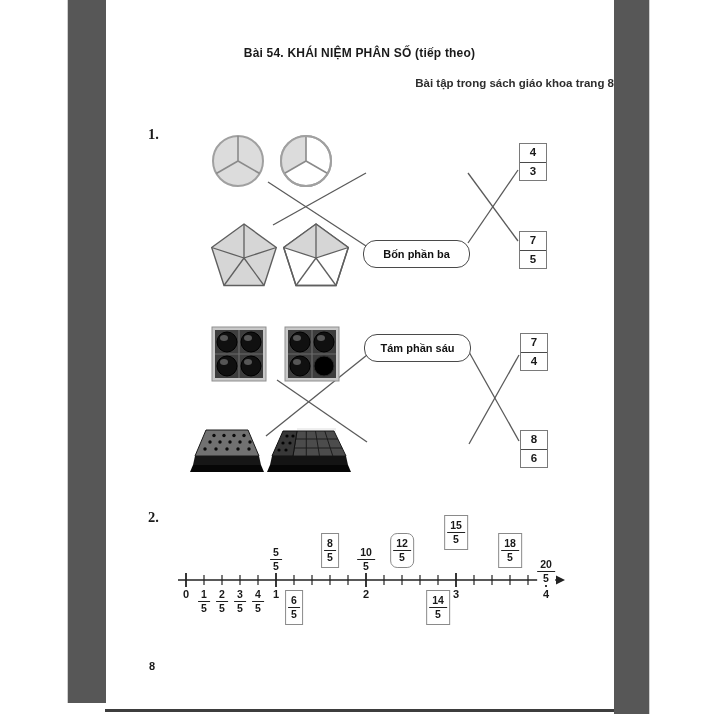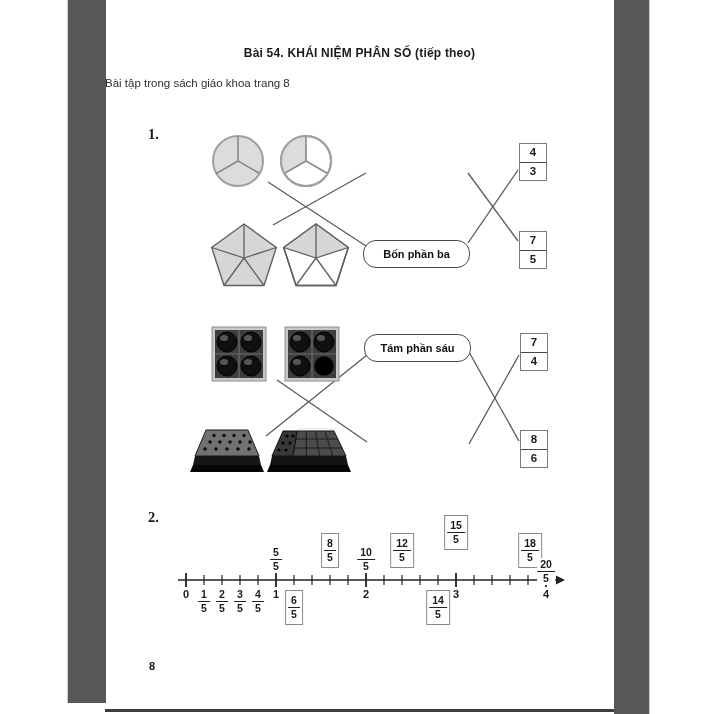--- a/index.html
+++ b/index.html
@@ -5,22 +5,22 @@
   html,body{margin:0;padding:0;}
   body{width:714px;height:714px;background:#ffffff;position:relative;overflow:hidden;
        font-family:"Liberation Sans", sans-serif;color:#1a1a1a;}
   #stage{position:absolute;left:0;top:0;width:714px;height:714px;}
   .band{position:absolute;top:0;background:#575757;}
   .band-left{left:67px;width:38px;height:703px;border-left:1px solid #cfcfcf;}
   .band-right{left:614px;width:35px;height:714px;border-right:1px solid #cfcfcf;}
   .bottom-rule{position:absolute;left:105px;top:709px;width:509px;height:3px;background:#3d3d3d;}
   .page-title{position:absolute;left:105px;top:46px;width:509px;text-align:center;
       font-size:12px;font-weight:bold;letter-spacing:.2px;}
-  .page-subtitle{position:absolute;left:105px;top:77px;width:509px;text-align:left;
-      font-size:11.5px;font-weight:normal;color:#2e2e2e;}
+  .page-subtitle{position:absolute;left:105px;top:77px;width:509px;text-align:right;
+      font-size:11.5px;font-weight:bold;color:#2e2e2e;}
   .ex-num{position:absolute;font-family:"Liberation Serif", serif;font-weight:bold;font-size:14.5px;}
   .pill{position:absolute;width:105px;height:26px;border:1.6px solid #4a4a4a;border-radius:13px;
       background:#fff;display:flex;align-items:center;justify-content:center;
       font-size:11px;font-weight:bold;color:#111;}
   .card{position:absolute;width:26px;border:1.3px solid #7a7a7a;background:#fff;text-align:center;
       font-size:11.5px;font-weight:bold;line-height:1.35;}
   .card .card-num{border-bottom:1.3px solid #4a4a4a;padding:1px 0;}
   .card .card-den{padding:1px 0;}
   svg#art{position:absolute;left:0;top:0;}
   .nl-int{position:absolute;transform:translateX(-50%);font-size:11px;font-weight:bold;}
@@ -262,33 +262,33 @@
       <span class="fden">5</span>
     </div>
     <div class="frac boxed" style="left: 330px; top: 533px;">
       <span class="fnum">8</span>
       <span class="fden">5</span>
     </div>
     <div class="frac" style="left: 366px; top: 546px;">
       <span class="fnum">10</span>
       <span class="fden">5</span>
     </div>
-    <div class="frac boxed" style="left: 402px; top: 533px;">
+    <div class="frac boxed" style="left: 402px; top: 533px; border-radius: 7px;">
       <span class="fnum">12</span>
       <span class="fden">5</span>
     </div>
     <div class="frac boxed" style="left: 438px; top: 590px;">
       <span class="fnum">14</span>
       <span class="fden">5</span>
     </div>
     <div class="frac boxed" style="left: 456px; top: 515px;">
       <span class="fnum">15</span>
       <span class="fden">5</span>
     </div>
-    <div class="frac boxed" style="left: 530px; top: 533px;">
+    <div class="frac boxed" style="left: 510px; top: 533px;">
       <span class="fnum">18</span>
       <span class="fden">5</span>
     </div>
     <div class="frac" style="left: 546px; top: 546px; margin-top: 12px;">
       <span class="fnum">20</span>
       <span class="fden">5</span>
     </div>
   </div>
 
 </body></html>

